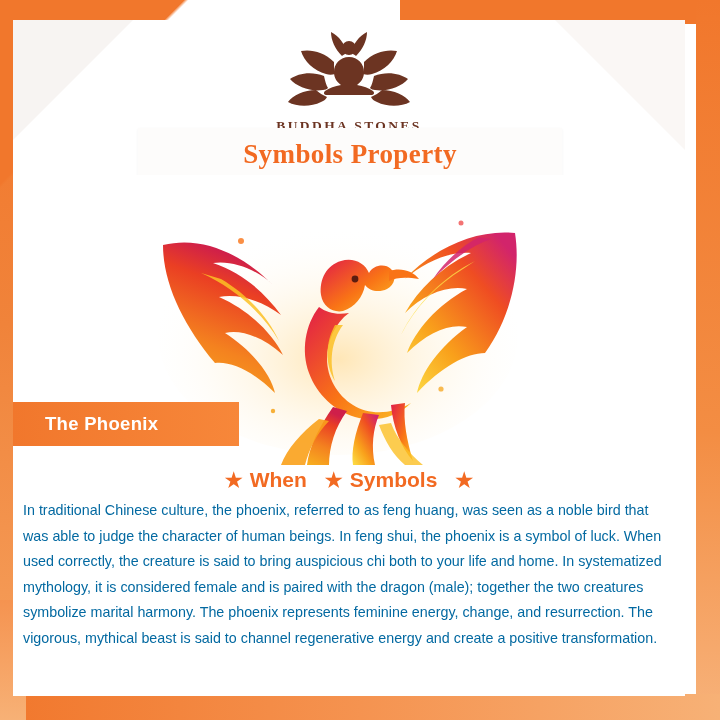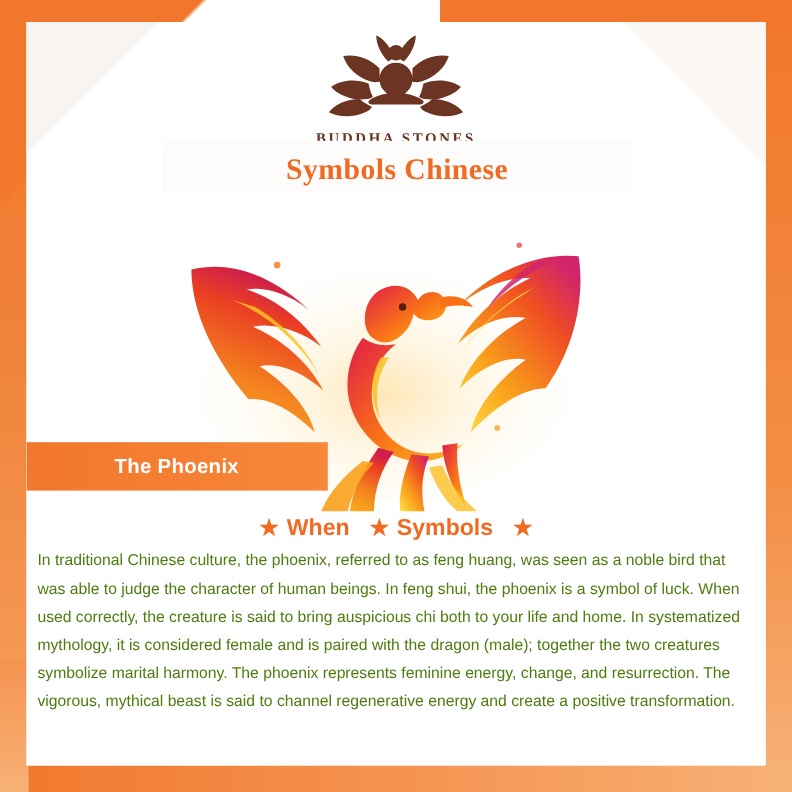--- a/index.html
+++ b/index.html
@@ -49,21 +49,21 @@
   .bg-diagonal {
     position: absolute;
     left: 0; top: 0;
     width: 230px; height: 230px;
     background: linear-gradient(135deg, #f1772c 0%, #f1772c 40%, rgba(241,119,44,0) 41%);
   }
 
   
   .card {
     position: absolute;
-    left: 24px;
+    left: 13px;
     top: 20px;
     width: 672px;
     height: 676px;
     background: #ffffff;
     overflow: hidden;
   }
   .card-inner {
     position: absolute;
     left: 0; top: 0;
     right: 0; bottom: 0;
@@ -139,21 +139,20 @@
   
   .ribbon {
     position: absolute;
     left: 0px;
     top: 382px;
     width: 226px;
     height: 44px;
     background: linear-gradient(90deg, #f1772c 0%, #f7873a 100%);
     display: flex;
     align-items: center;
-    padding-left: 48px;
   }
   .ribbon-text {
     color: #ffffff;
     font-size: 18.5px;
     font-weight: 700;
     padding-left: 32px;
     letter-spacing: 0.3px;
   }
 
   
@@ -181,21 +180,21 @@
   }
 
   
   .body-text {
     position: absolute;
     left: 10px;
     top: 478px;
     width: 654px;
     font-size: 14.3px;
     line-height: 25.5px;
-    color: #4d7c0f;
+    color: #0369a1;
     text-align: left;
   }
 
   
   .bottom-left-block {
     position: absolute;
     left: 0;
     bottom: 0;
     width: 26px;
     height: 120px;
@@ -237,21 +236,21 @@
             <path d="M118 58 c12 0 23 5 28 12 c-9 5 -23 5 -33 0 c-3 -1 -5 -3 -6 -5 c4 -2 8 -4 11 -7 z"></path>
 
             <path d="M78 24 c-7 -7 -11 -16 -11 -24 c8 4 14 12 16 21 c-2 1 -4 2 -5 3 z"></path>
             <path d="M92 24 c7 -7 11 -16 11 -24 c-8 4 -14 12 -16 21 c2 1 4 2 5 3 z"></path>
           </g>
         </svg>
         <div class="brand-name">BUDDHA STONES</div>
       </div>
 
       <div class="title-banner">
-        <div class="title-text">Symbols Chinese</div>
+        <div class="title-text">Symbols Property</div>
       </div>
 
       <div class="phoenix-area">
         <svg width="450" height="290" viewBox="0 0 450 290">
           <defs>
             <linearGradient id="flameA" x1="0" y1="1" x2="0.3" y2="0">
               <stop offset="0%" stop-color="#f8b01f"></stop>
               <stop offset="40%" stop-color="#f4821f"></stop>
               <stop offset="80%" stop-color="#ea3f23"></stop>
               <stop offset="100%" stop-color="#cf1f4a"></stop>

